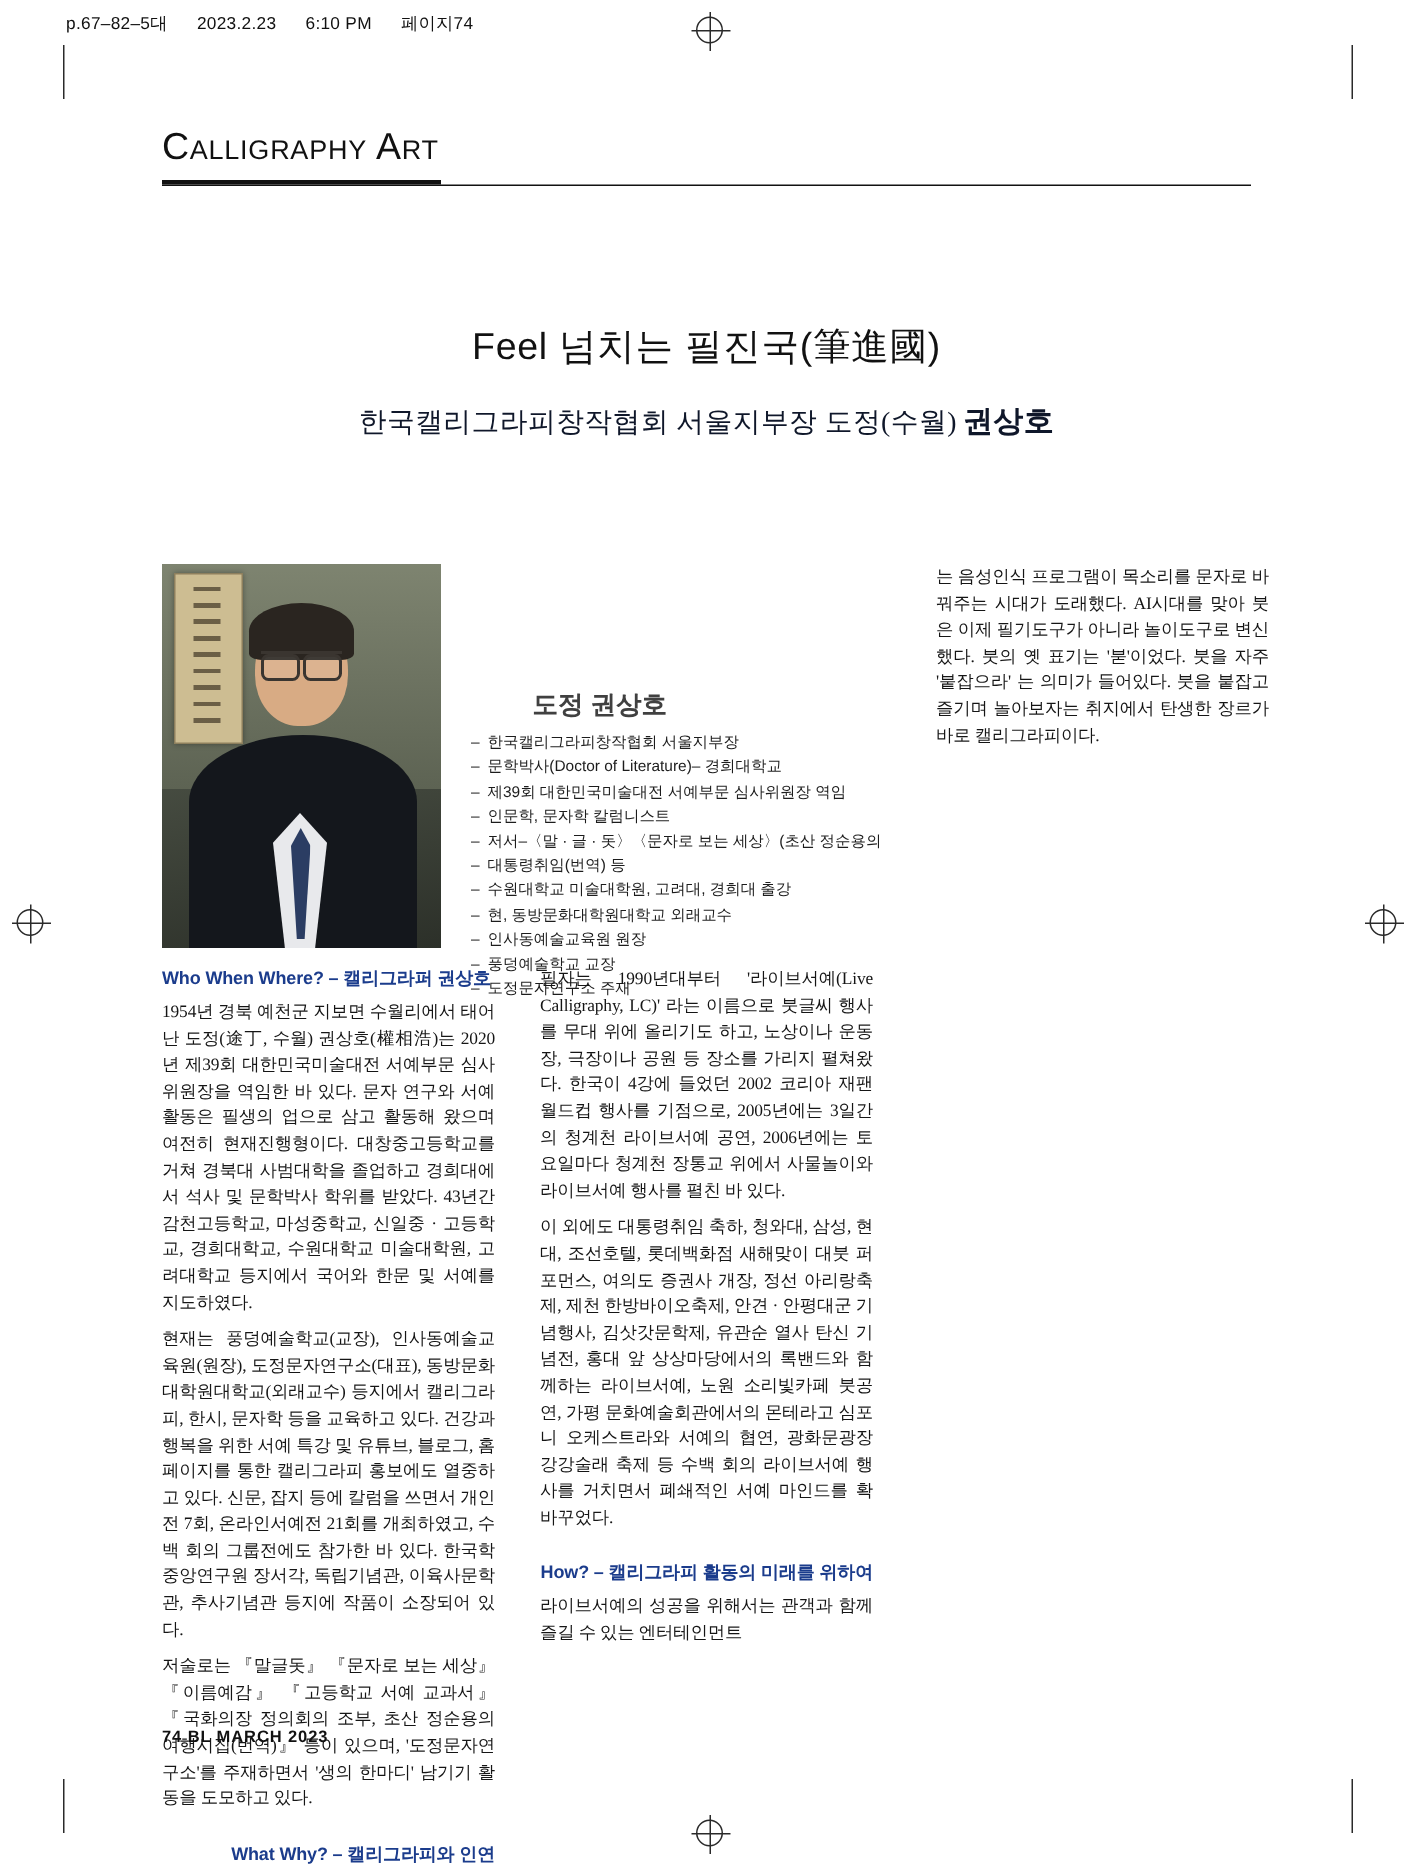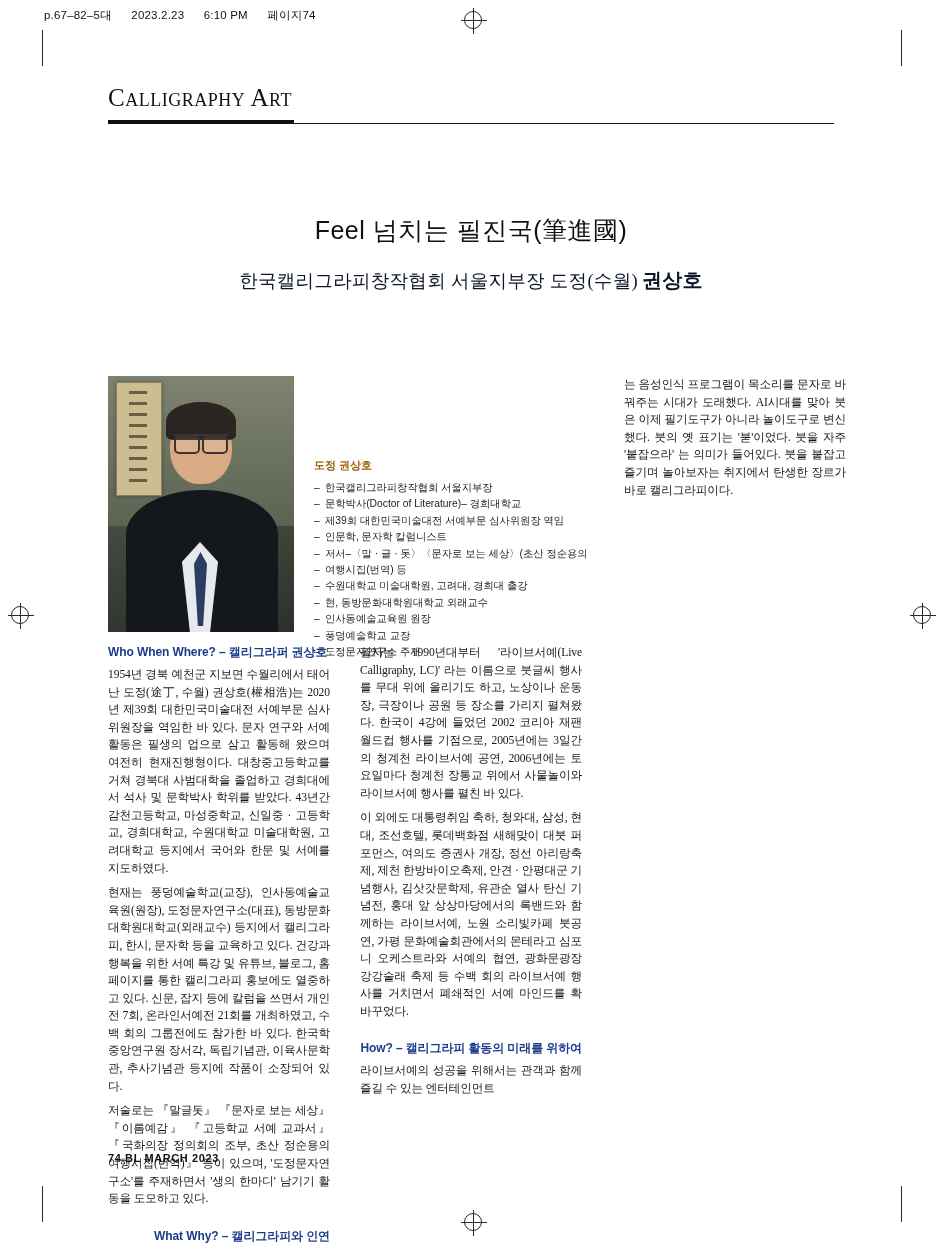--- a/index.html
+++ b/index.html
@@ -69,21 +69,21 @@
     width: 726px;
     height: 1090px;
   }
 
   
   .section-head {
     position: relative;
     height: 44px;
   }
   .section-title {
-    font-family: Liberation Serif, serif;
+    font-family: Liberation Sans, sans-serif;
     font-size: 25px;
     letter-spacing: 0.5px;
     color: #111;
     font-variant: small-caps;
     white-space: nowrap;
   }
   .section-rule-thick {
     position: absolute;
     left: 0;
     top: 36px;
@@ -218,24 +218,25 @@
   }
 
   .profile {
     position: absolute;
     left: 206px;
     top: 82px;
     width: 226px;
   }
   .profile-name {
     font-family: "Liberation Sans", sans-serif;
-    font-size: 11px;
+    font-size: 17px;
     font-weight: bold;
-    color: #a16207;
+    color: #404040;
     margin-bottom: 7px;
+    margin-left: 41px;
   }
   .profile ul {
     list-style: none;
     margin: 0;
     padding: 0;
   }
   .profile li {
     font-family: "Liberation Sans", sans-serif;
     font-size: 10.3px;
     line-height: 16.4px;
@@ -364,21 +365,21 @@
     </div>
 
     <div class="profile">
       <div class="profile-name">도정 권상호</div>
       <ul>
         <li>한국캘리그라피창작협회 서울지부장</li>
         <li>문학박사(Doctor of Literature)– 경희대학교</li>
         <li>제39회 대한민국미술대전 서예부문 심사위원장 역임</li>
         <li>인문학, 문자학 칼럼니스트</li>
         <li>저서–〈말 · 글 · 돗〉〈문자로 보는 세상〉(초산 정순용의</li>
-        <li style="padding-left:11px;">여행시집(번역) 등</li>
+        <li style="padding-left:11px;">대통령취임(번역) 등</li>
         <li>수원대학교 미술대학원, 고려대, 경희대 출강</li>
         <li>현, 동방문화대학원대학교 외래교수</li>
         <li>인사동예술교육원 원장</li>
         <li>풍덩예술학교 교장</li>
         <li>도정문자연구소 주재</li>
       </ul>
     </div>
   </div>
 
   <div class="cols">

